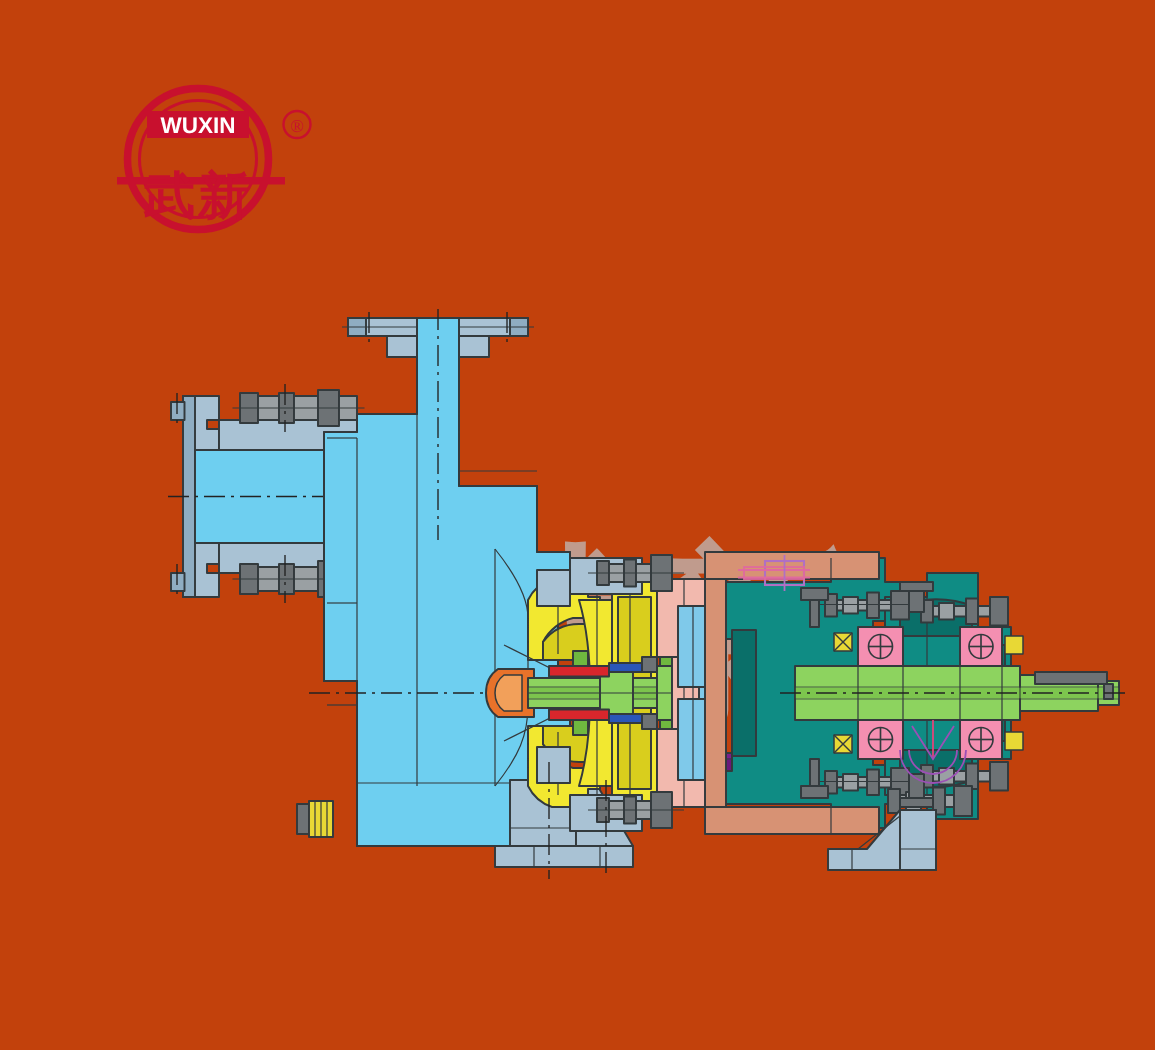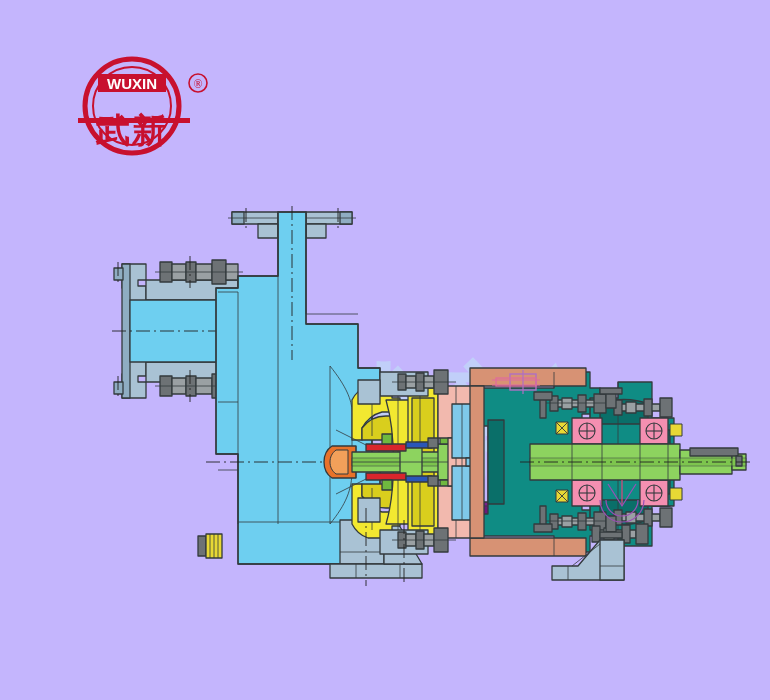--- a/index.html
+++ b/index.html
@@ -2,21 +2,21 @@
 <html><head>
 <meta charset="utf-8">
 <title>Magnetic Drive Pump Cross-Section</title>
 <style>
   html,body{margin:0;padding:0;}
   body{
     width:770px;height:700px;background:#ffffff;
     font-family:"Liberation Sans", sans-serif;
     overflow:hidden;position:relative;
   }
-  #stage{position:relative;width:770px;height:700px;background:#c4b5fd;}
+  #stage{position:relative;width:770px;height:700px;background:#c2410c;}
   .logo-wrap{position:absolute;left:70px;top:50px;width:165px;height:110px;}
   .logo-svg{display:block;}
   .dwg-wrap{position:absolute;left:0;top:0;width:770px;height:700px;}
 </style>
 </head>
 <body>
 
 <div id="stage">
 
   <div class="logo-wrap">

